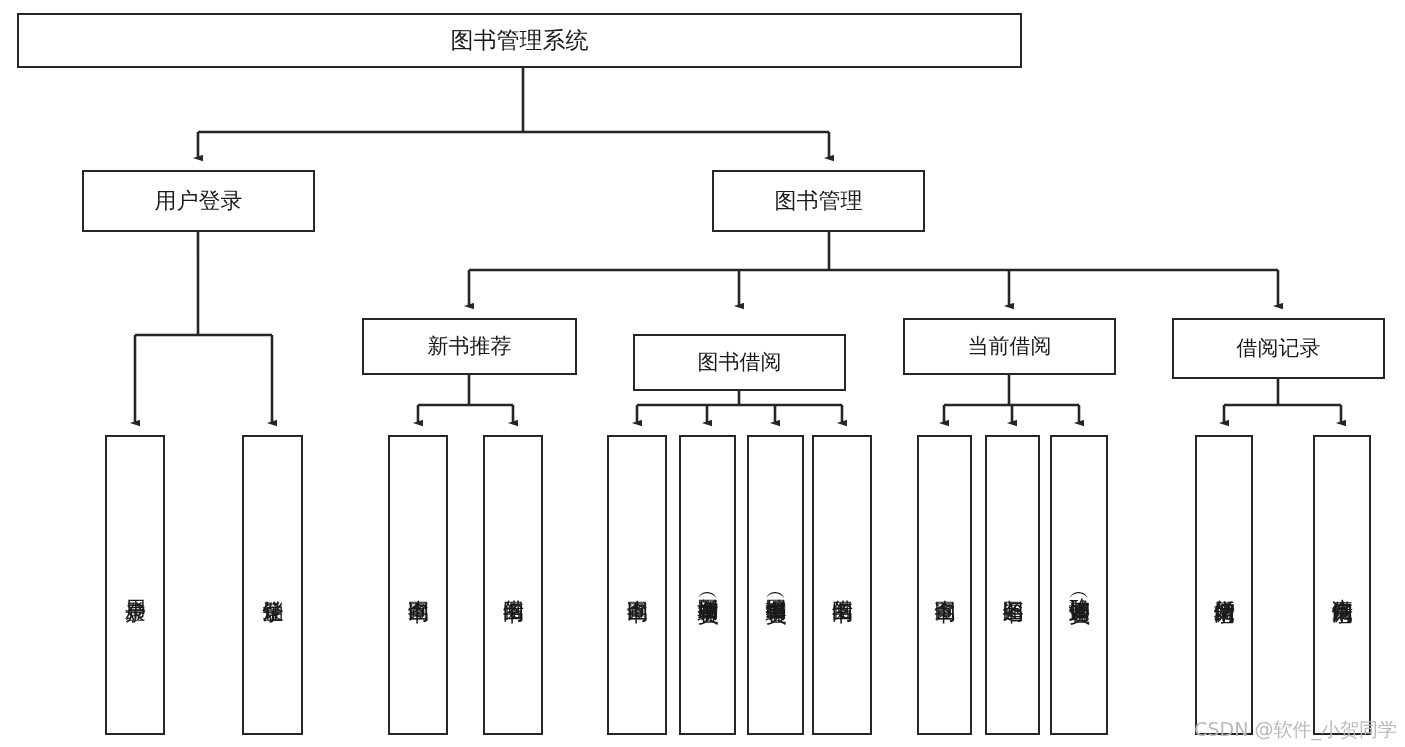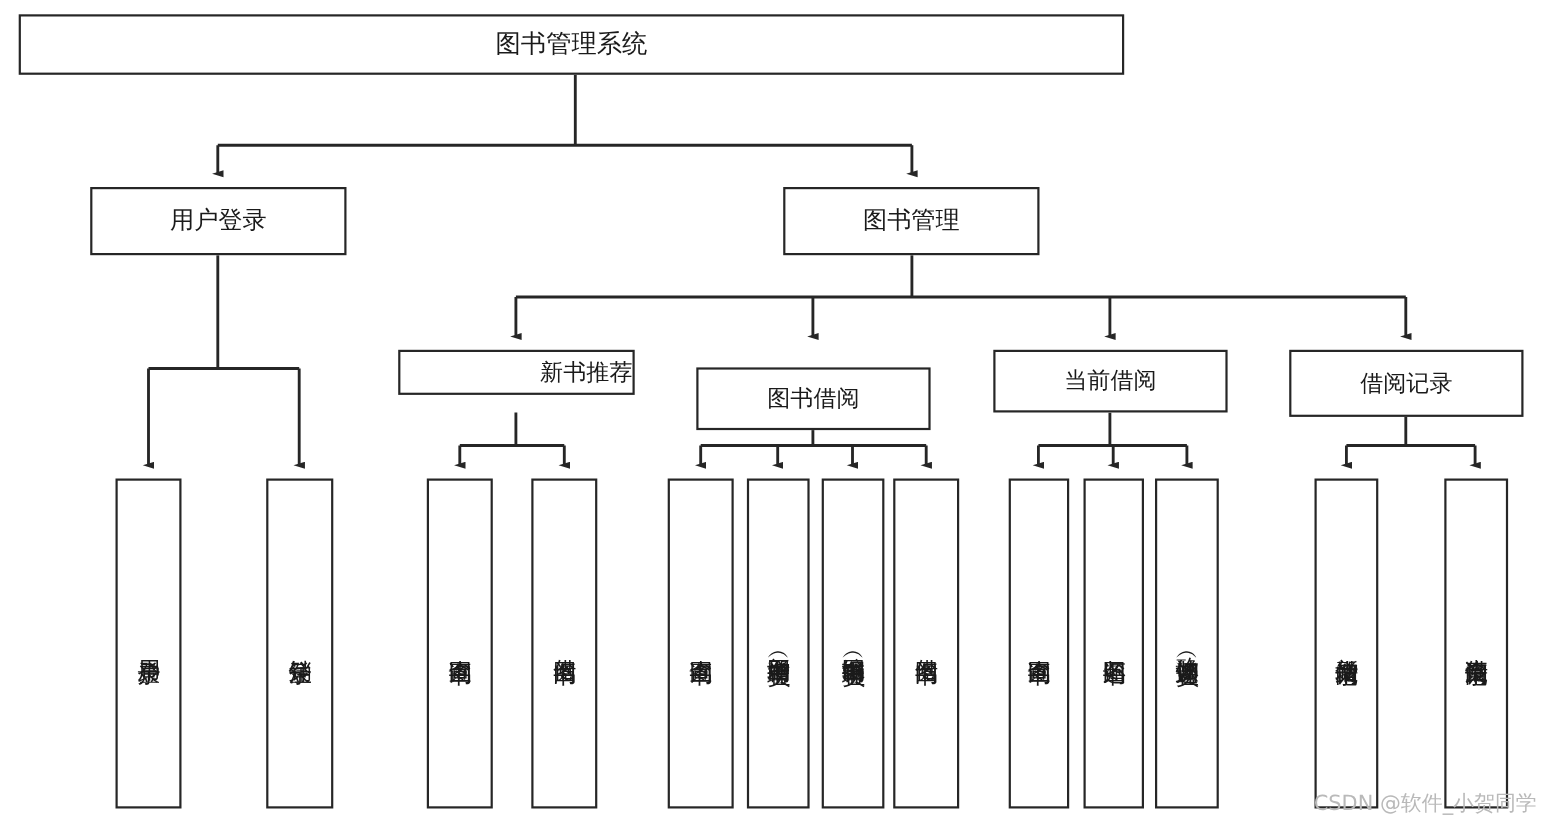--- a/index.html
+++ b/index.html
@@ -129,25 +129,25 @@
     </g>
   </svg>
 
   <div class="node root" style="left:17px; top:13px; width:1005px; height:55px;">
     <span class="lbl">图书管理系统</span>
   </div>
 
   <div class="node lvl2" style="left:82px; top:170px; width:233px; height:62px;">
     <span class="lbl">用户登录</span>
   </div>
-  <div class="node lvl2" style="left:712px; top:170px; width:233px; height:62px;text-align:center;">
+  <div class="node lvl2" style="left:712px; top:170px; width:213px; height:62px;text-align:center;">
     <span class="lbl">图书管理</span>
   </div>
 
-  <div class="node lvl3" style="left:362px; top:318px; width:215px; height:41px;justify-content:flex-end;">
+  <div class="node lvl3" style="left:362px; top:318px; width:215px; height:57px;">
     <span class="lbl">新书推荐</span>
   </div>
   <div class="node lvl3" style="left:633px; top:334px; width:213px; height:57px;">
     <span class="lbl">图书借阅</span>
   </div>
   <div class="node lvl3" style="left:903px; top:318px; width:213px; height:57px;">
     <span class="lbl">当前借阅</span>
   </div>
   <div class="node lvl3" style="left:1172px; top:318px; width:213px; height:61px;">
     <span class="lbl">借阅记录</span>

